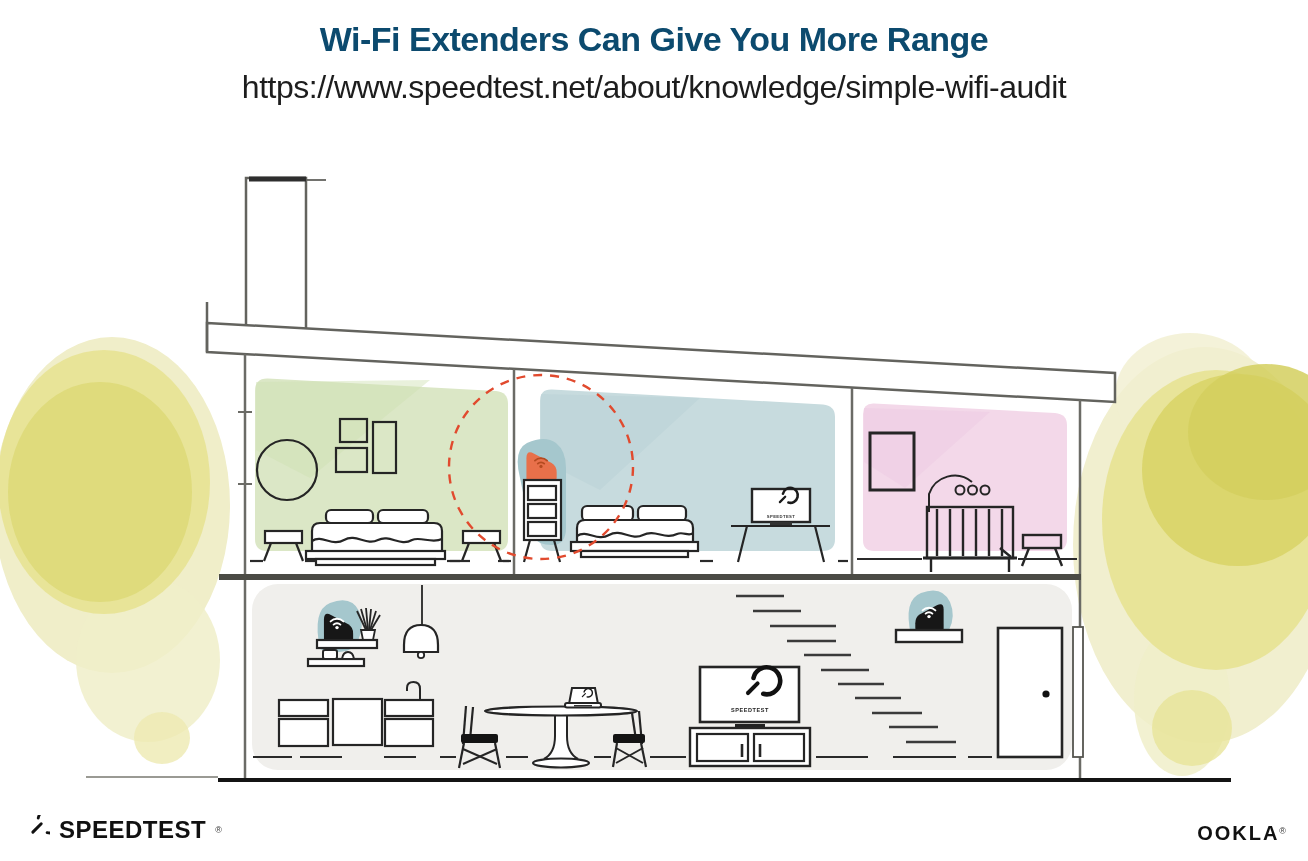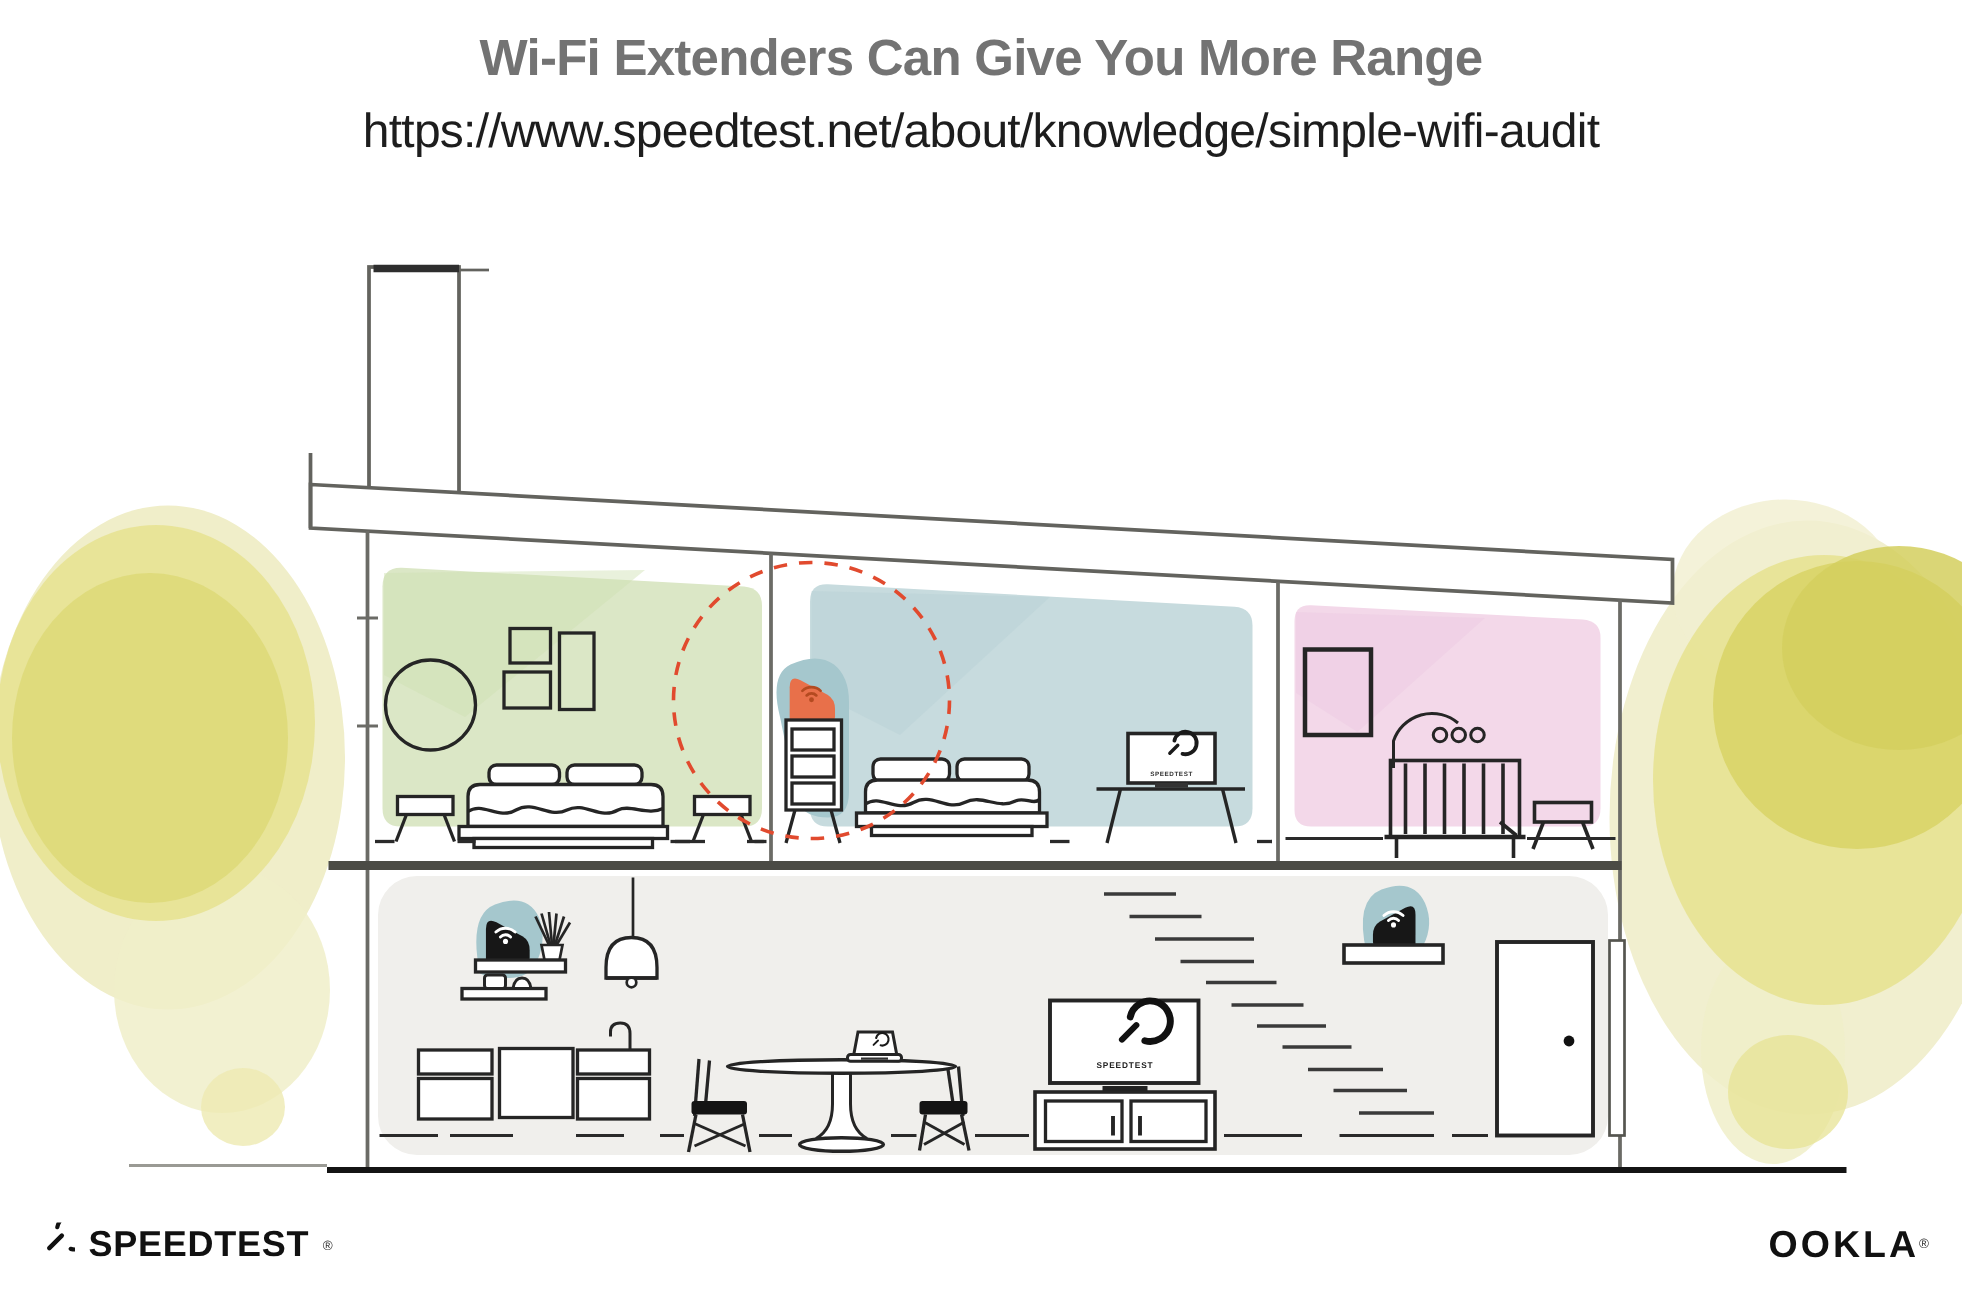--- a/index.html
+++ b/index.html
@@ -1,26 +1,26 @@
 <!DOCTYPE html>
 <html><head>
 <meta charset="utf-8">
 <style>
   html,body{margin:0;padding:0;background:#ffffff;}
   .page{position:relative;width:1308px;height:861px;background:#fff;overflow:hidden;
         font-family:"Liberation Sans", sans-serif;}
   .header{position:absolute;top:20px;left:0;width:100%;text-align:center;z-index:5;}
-  .header h1{margin:0;font-size:34px;font-weight:bold;letter-spacing:-0.5px;color:#737373;}
+  .header h1{margin:0;font-size:34px;font-weight:bold;letter-spacing:-0.5px;color:#0c4a6e;}
   .header .url{margin-top:10px;font-size:32px;font-weight:400;letter-spacing:-0.5px;color:#1d1d1d;text-align:center;}
   .illustration{position:absolute;top:0;left:0;z-index:1;}
   .footer-left{position:absolute;left:20px;bottom:16px;display:flex;align-items:center;gap:9px;z-index:5;}
   .footer-left .word{font-size:24px;font-weight:bold;letter-spacing:0.5px;color:#111;}
   .footer-left sup,.footer-right sup{font-size:9px;color:#333;vertical-align:super;}
   .footer-right{position:absolute;right:22px;bottom:16px;z-index:5;}
-  .footer-right .word{font-size:25px;font-weight:700;letter-spacing:2px;color:#111;}
+  .footer-right .word{font-size:20px;font-weight:700;letter-spacing:2px;color:#111;}
 </style>
 </head>
 <body>
 
 <div class="page">
 
   <div class="header">
     <h1>Wi-Fi Extenders Can Give You More Range</h1>
     <div class="url">https://www.speedtest.net/about/knowledge/simple-wifi-audit</div>
   </div>

